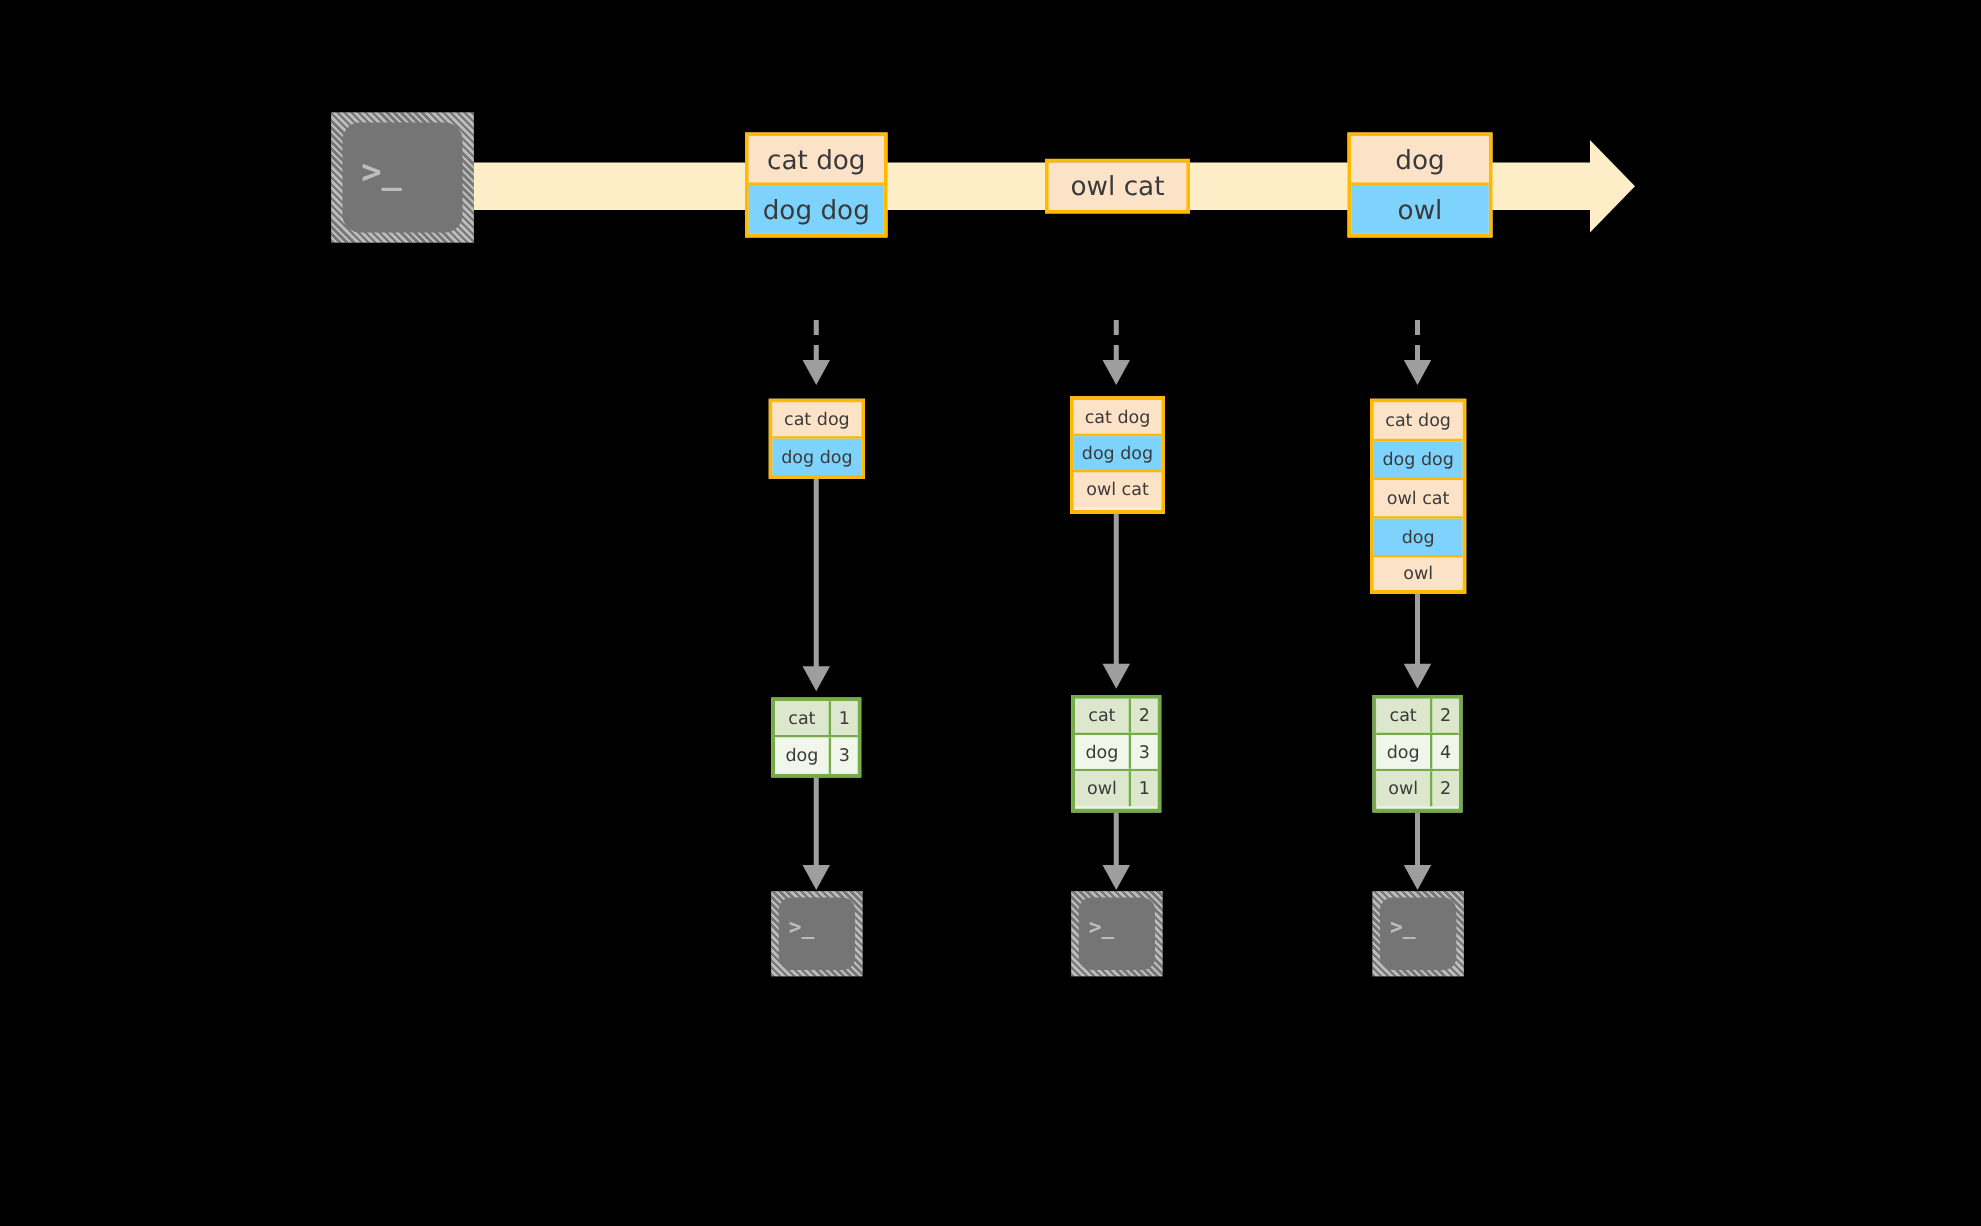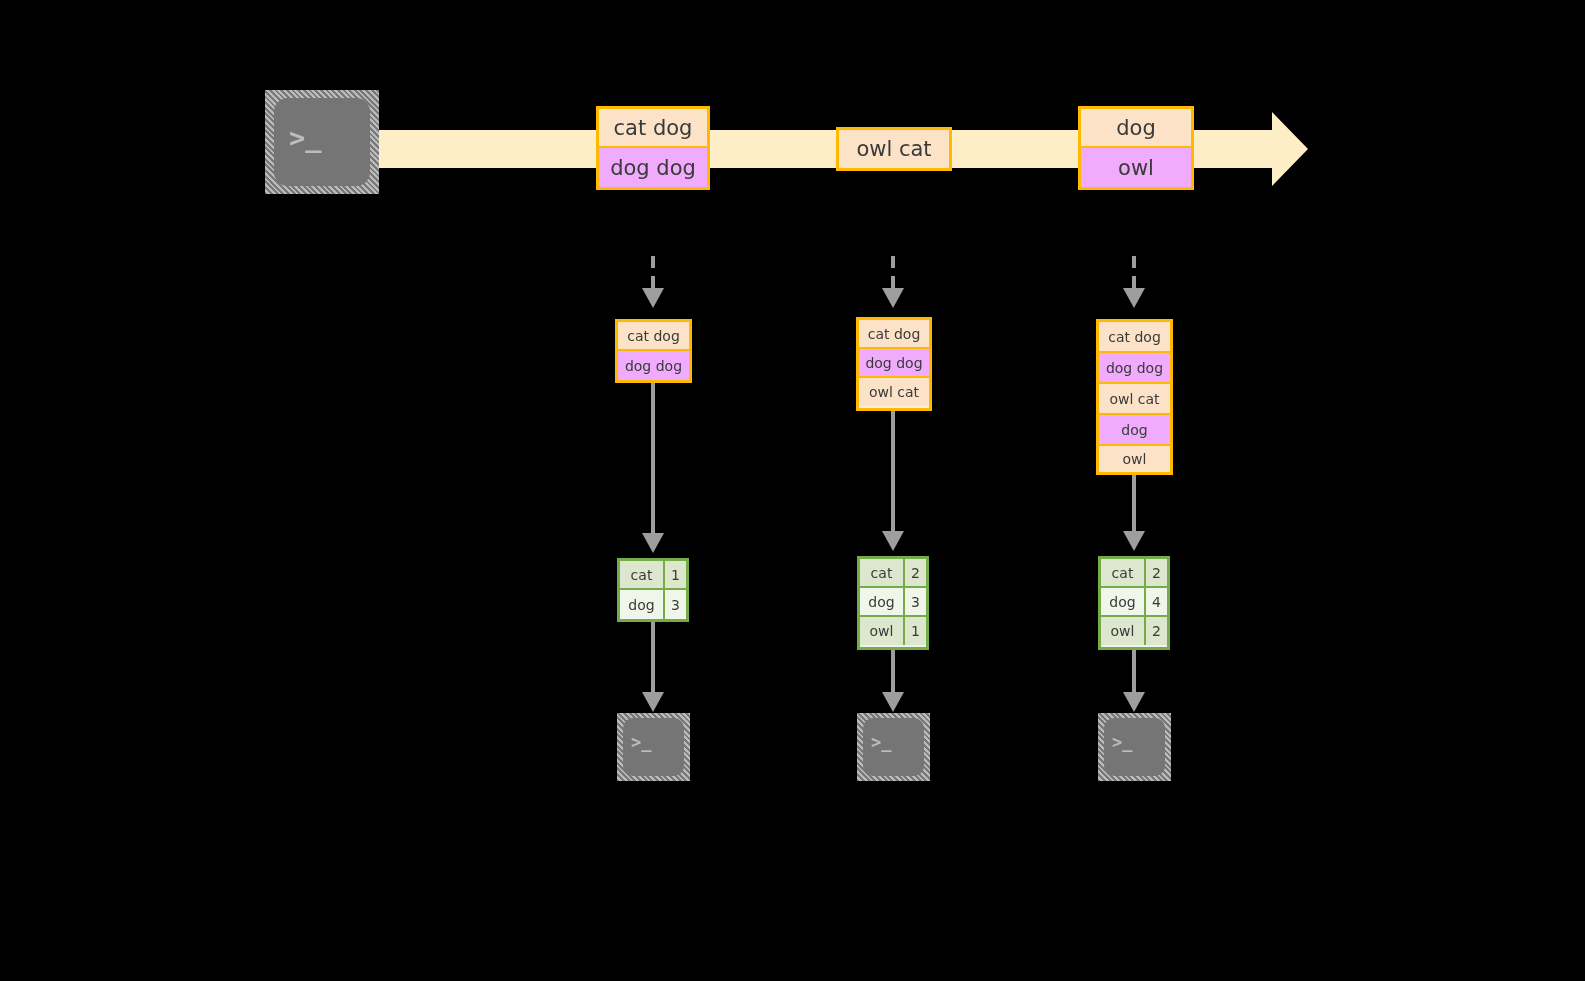--- a/index.html
+++ b/index.html
@@ -66,21 +66,21 @@
   .evt-row {
     display: flex;
     align-items: center;
     justify-content: center;
     color: #3a3a3a;
     white-space: nowrap;
     border-bottom: 2px solid #ffb900;
   }
   .evt-row:last-child { border-bottom: none; }
   .evt-row.shade-a { background: #fce3c8; }
-  .evt-row.shade-b { background: #f0abfc; }
+  .evt-row.shade-b { background: #7dd3fc; }
 
   
   .res-table {
     position: absolute;
     border: 3px solid #74ac48;
     background: #eef4e6;
   }
   .res-row {
     display: flex;
     border-bottom: 2px solid #74ac48;

